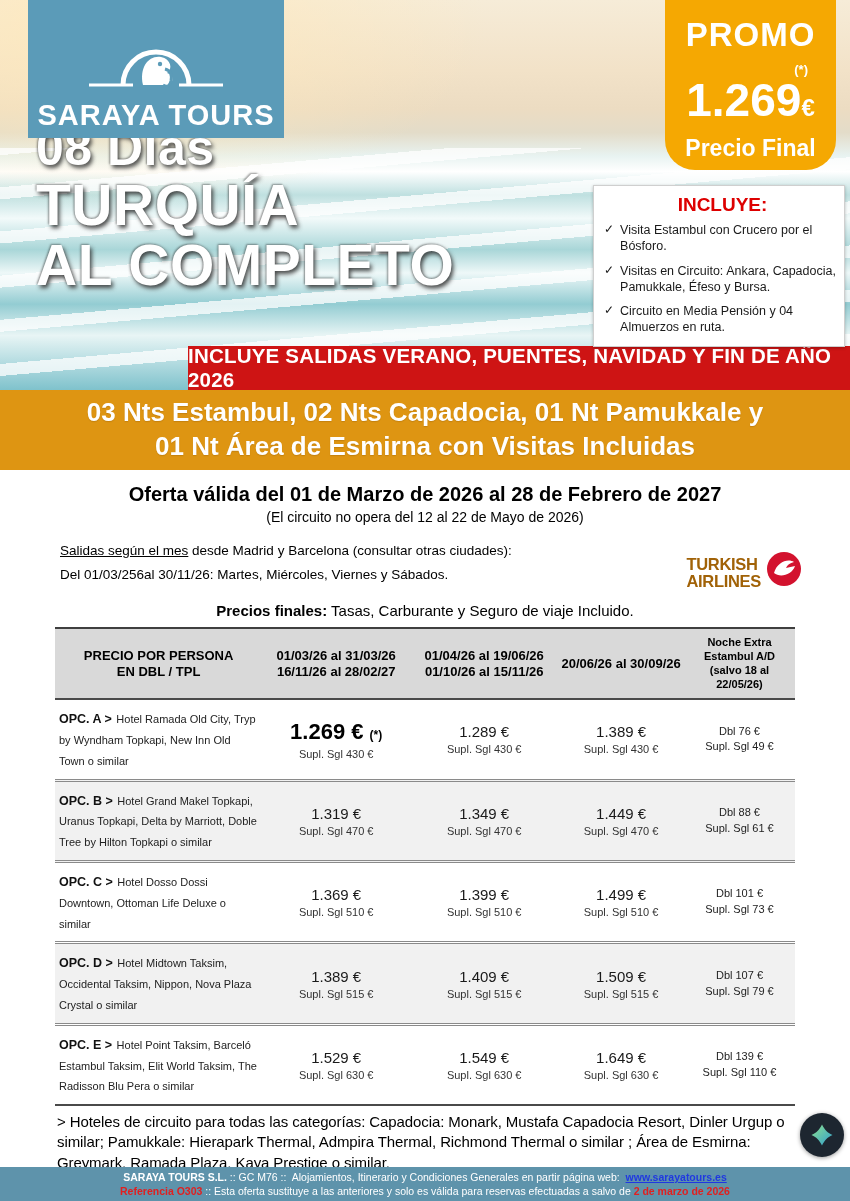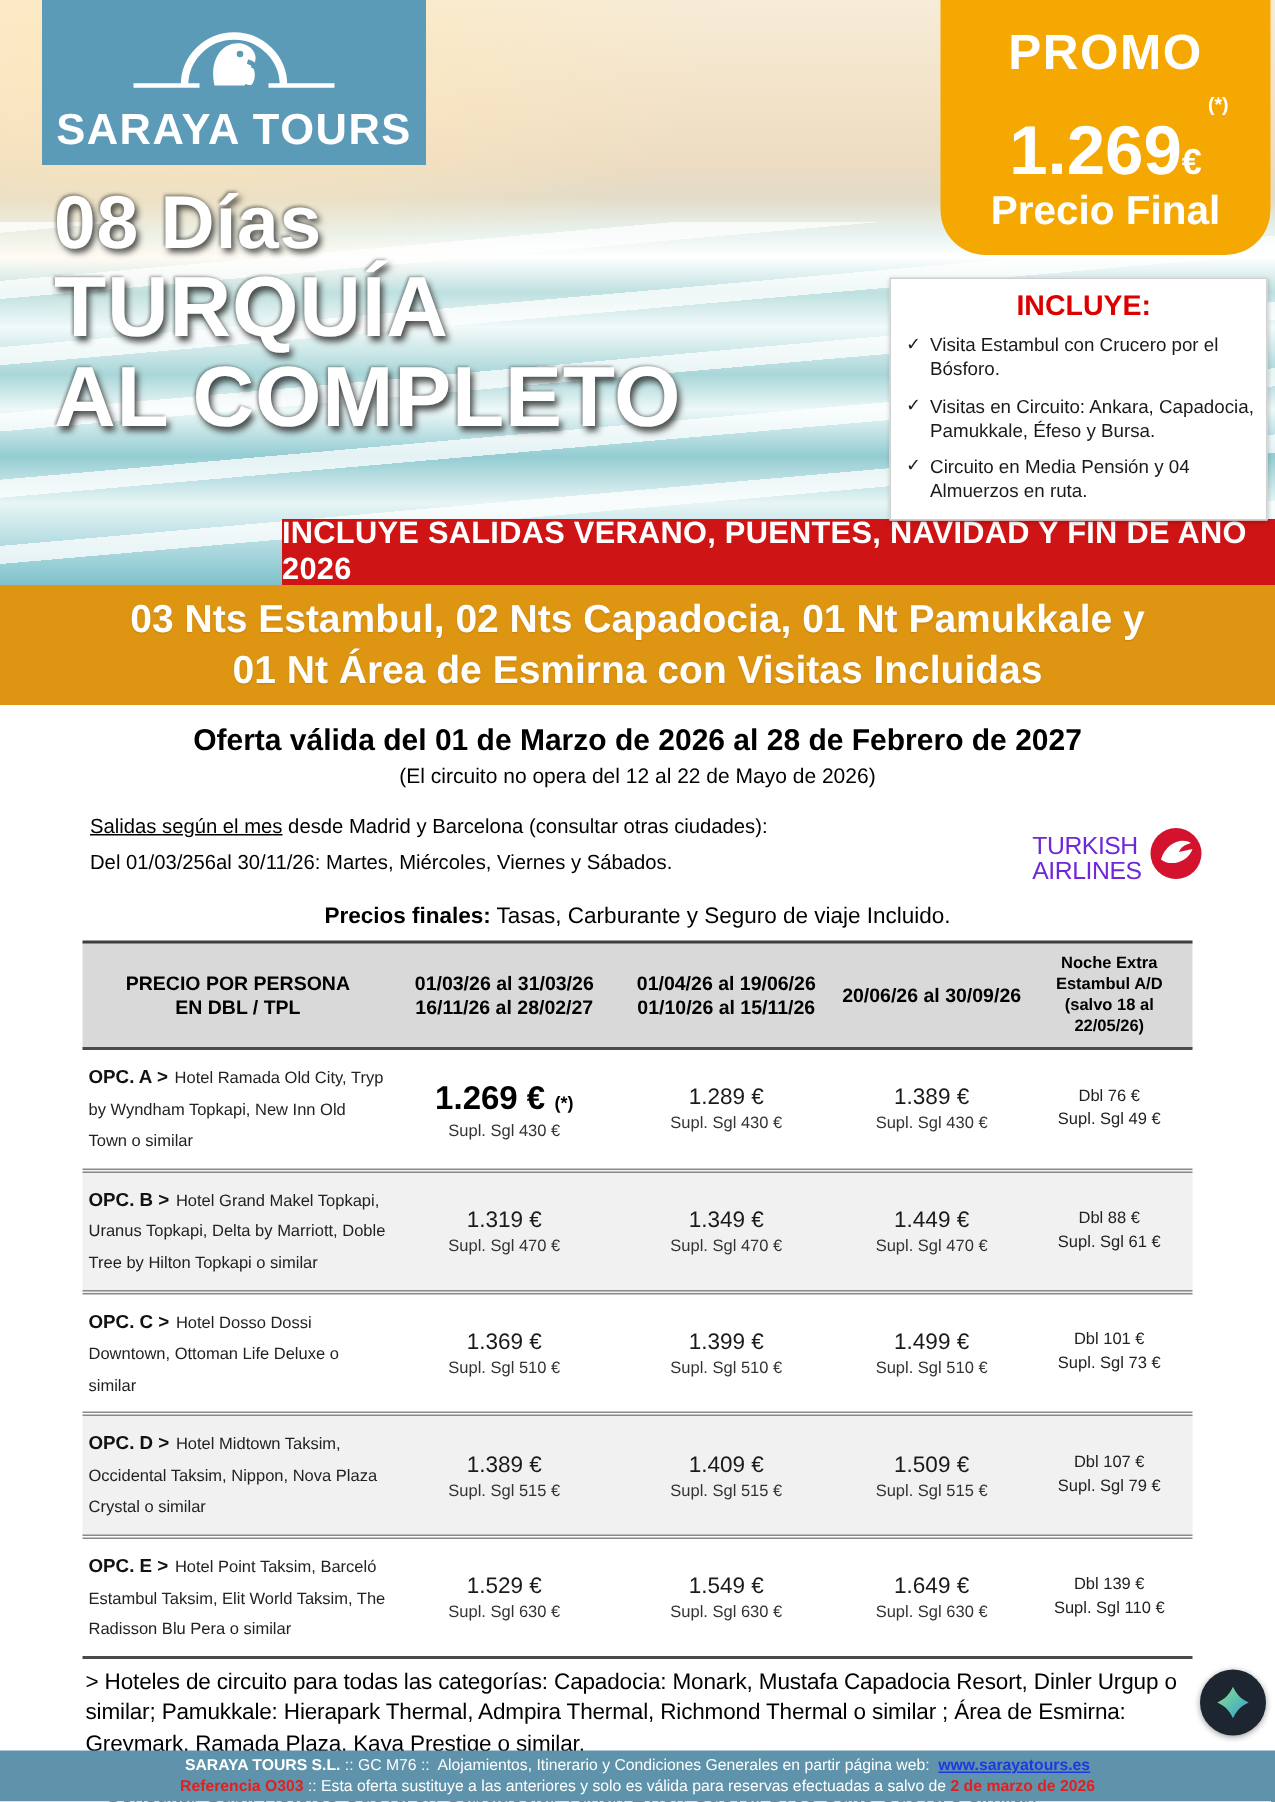--- a/index.html
+++ b/index.html
@@ -19,38 +19,38 @@
         #e8f3f1 40%,#ffffff 44%,#bfe0e0 50%,#f2fafa 56%,#a9d6d8 64%,
         #eef8f8 70%,#93ccd2 78%,#e8f5f5 86%,#7fc2cc 100%);
   }
   .hero::after{
     content:""; position:absolute; left:0; right:0; top:38%; bottom:0;
     background:repeating-linear-gradient(-5deg,
       rgba(255,255,255,.75) 0 12px, rgba(255,255,255,0) 12px 44px);
     pointer-events:none;
   }
   .logo-box{
-    position:absolute; left:28px; top:0; width:256px; height:110px;
+    position:absolute; left:28px; top:0; width:256px; height:138px;
     background:#5b9bb8; color:#fff; text-align:right; z-index:3;
     display:flex; flex-direction:column; align-items:center; justify-content:flex-end;
     padding-bottom:8px;
   }
   .logo-box svg{ width:150px; height:62px; display:block; }
   .logo-name{ font-size:29px; font-weight:bold; letter-spacing:1px; line-height:1; }
 
   .promo{
-    position:absolute; right:3px; top:0; width:220px; height:170px;
+    position:absolute; right:14px; top:0; width:171px; height:170px;
     background:#f5a802; color:#fff; z-index:3; text-align:center;
     border-radius:0 0 30px 30px; padding-top:16px;
   }
   .promo-label{ font-size:33px; font-weight:bold; letter-spacing:1px; }
   .promo-star{ font-size:13px; font-weight:bold; text-align:right; padding-right:28px; margin-top:8px; }
   .promo-price{ font-size:46px; font-weight:bold; line-height:1; }
   .promo-price .euro{ font-size:24px; }
-  .promo-final{ font-size:27px; font-weight:bold; margin-top:2px; }
+  .promo-final{ font-size:23px; font-weight:bold; margin-top:12px; }
 
   .hero-title{
     position:absolute; left:36px; top:122px; z-index:2; color:#fff; font-weight:bold;
     text-shadow:2px 3px 4px rgba(45,45,45,.85), -1px -1px 2px rgba(45,45,45,.45);
     line-height:1.06; letter-spacing:.5px;
   }
   .hero-title .t1{ font-size:50px; }
   .hero-title .t2, .hero-title .t3{ font-size:57px; }
 
   .includes-box{
@@ -78,21 +78,21 @@
 
   
   .validity{ text-align:center; padding-top:13px; }
   .validity-title{ font-size:20px; font-weight:bold; color:#000; }
   .validity-sub{ font-size:14px; color:#000; margin-top:3px; }
 
   
   .departures{ position:relative; margin:14px 48px 0 60px; font-size:13.5px; line-height:1.75; color:#000; }
   .dep-underline{ text-decoration:underline; }
   .tk-logo{ position:absolute; right:0; top:12px; display:flex; align-items:center; gap:5px; }
-  .tk-text{ color:#6d28d9; font-weight:normal; font-size:16.5px; line-height:1.02; letter-spacing:-.3px; }
+  .tk-text{ color:#a16207; font-weight:bold; font-size:16.5px; line-height:1.02; letter-spacing:-.3px; }
   .tk-logo svg{ width:36px; height:36px; }
 
   
   .prices-note{ text-align:center; font-size:15px; margin:16px 0 8px 0; color:#000; }
   .prices-note b{ font-weight:bold; }
 
   
   .price-table{
     width:740px; margin:0 auto; border-collapse:collapse; table-layout:fixed;
     border-top:2px solid #3f3f3f;

